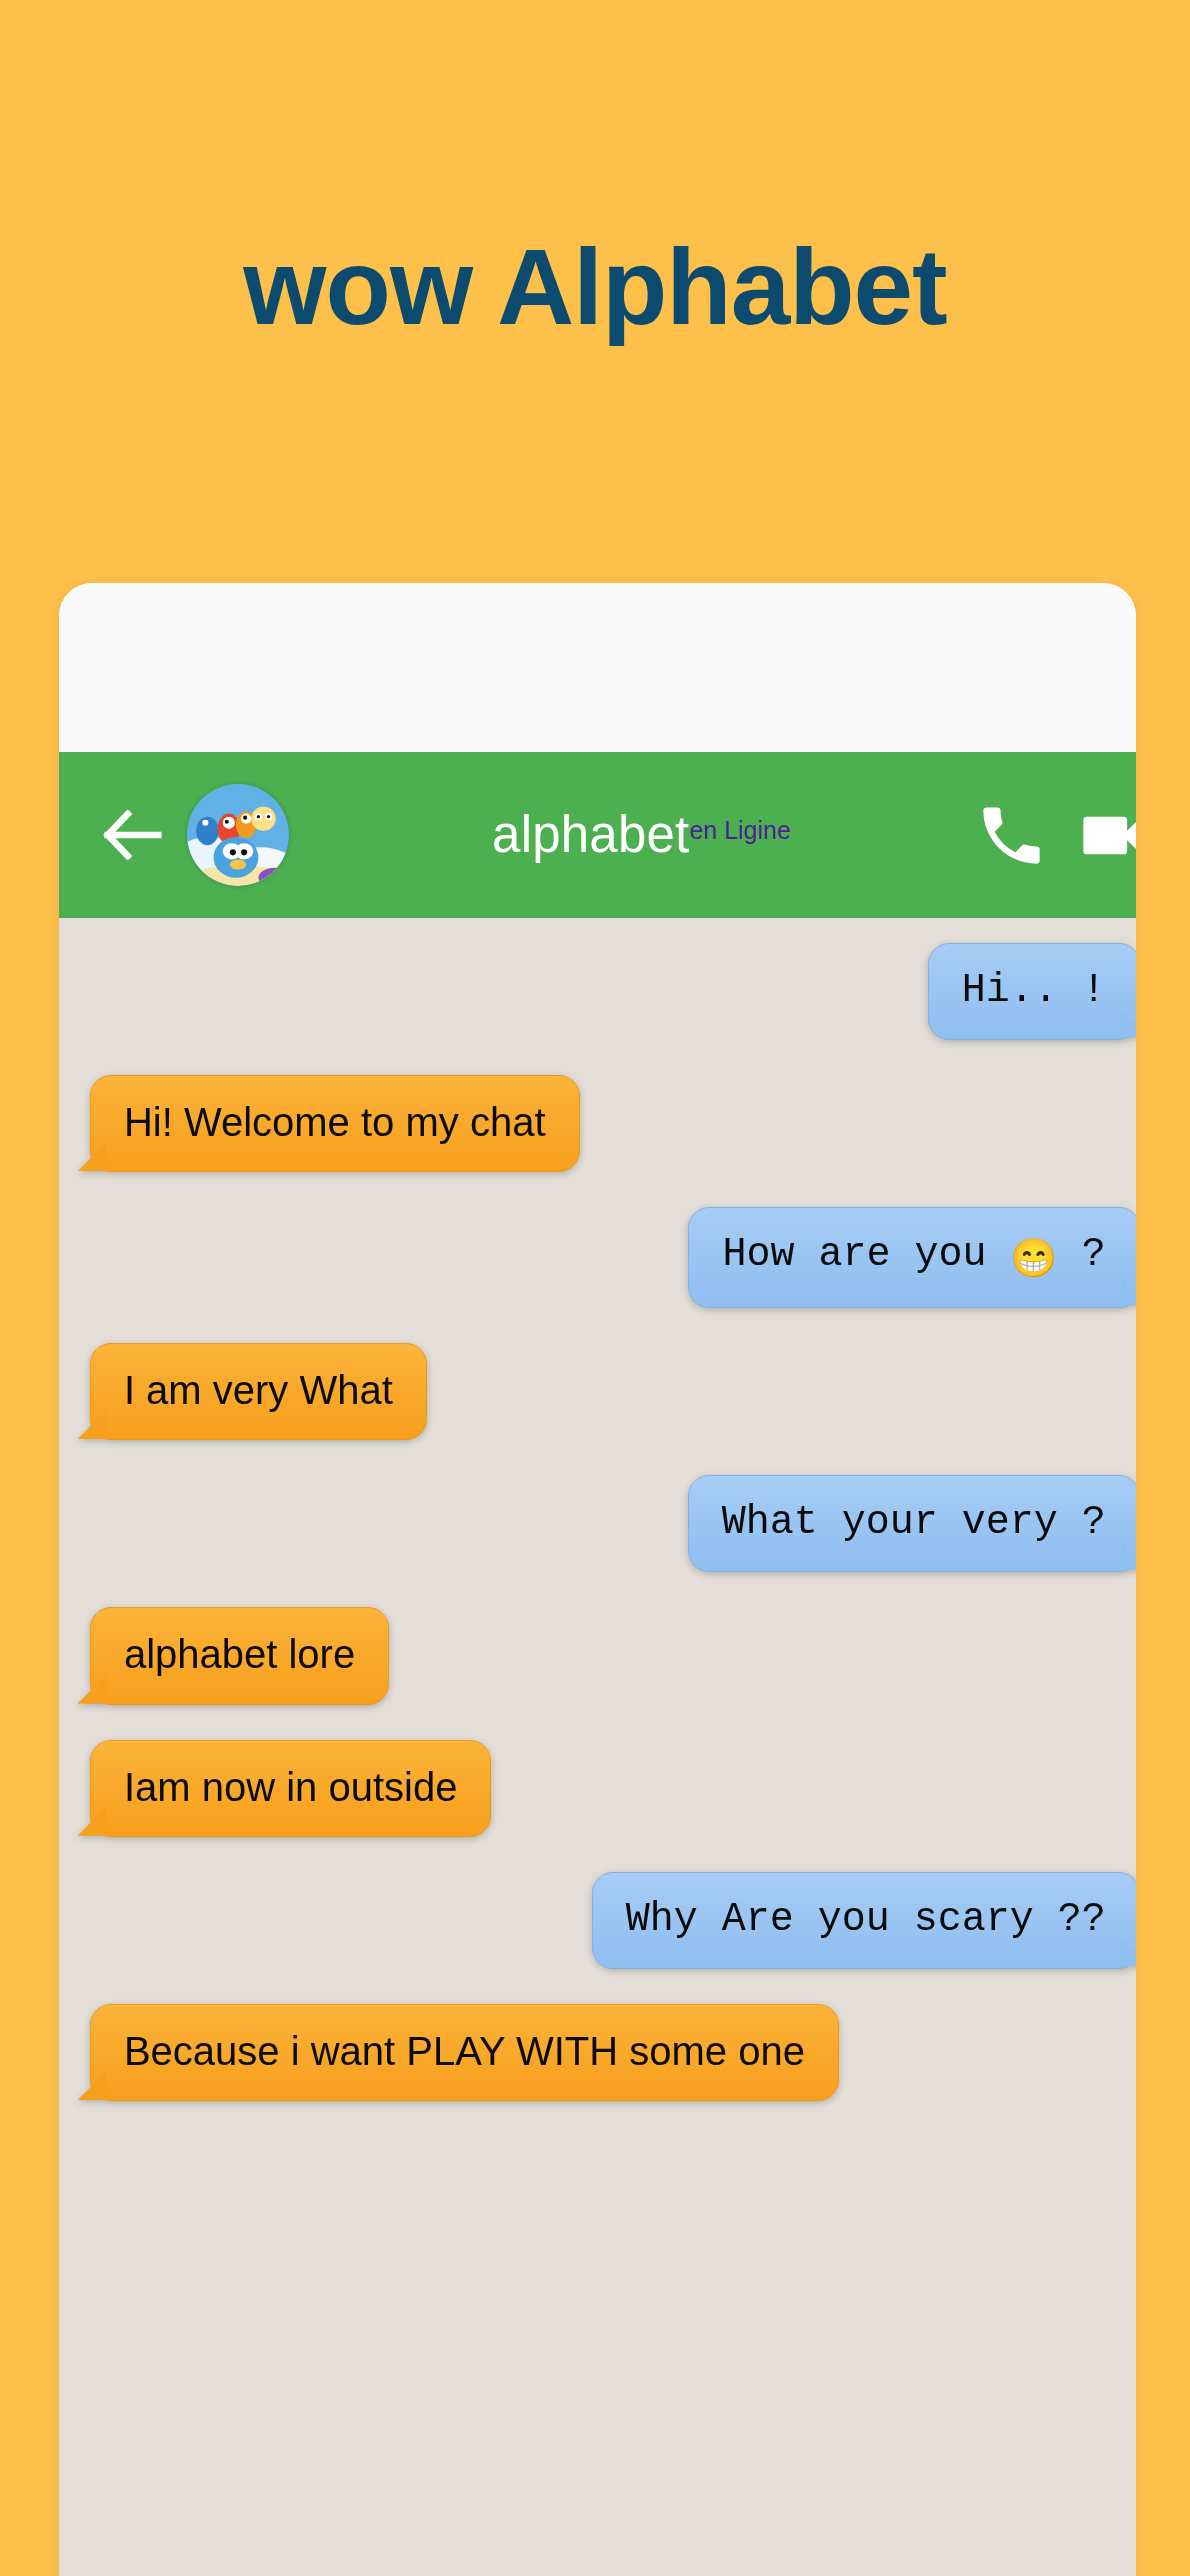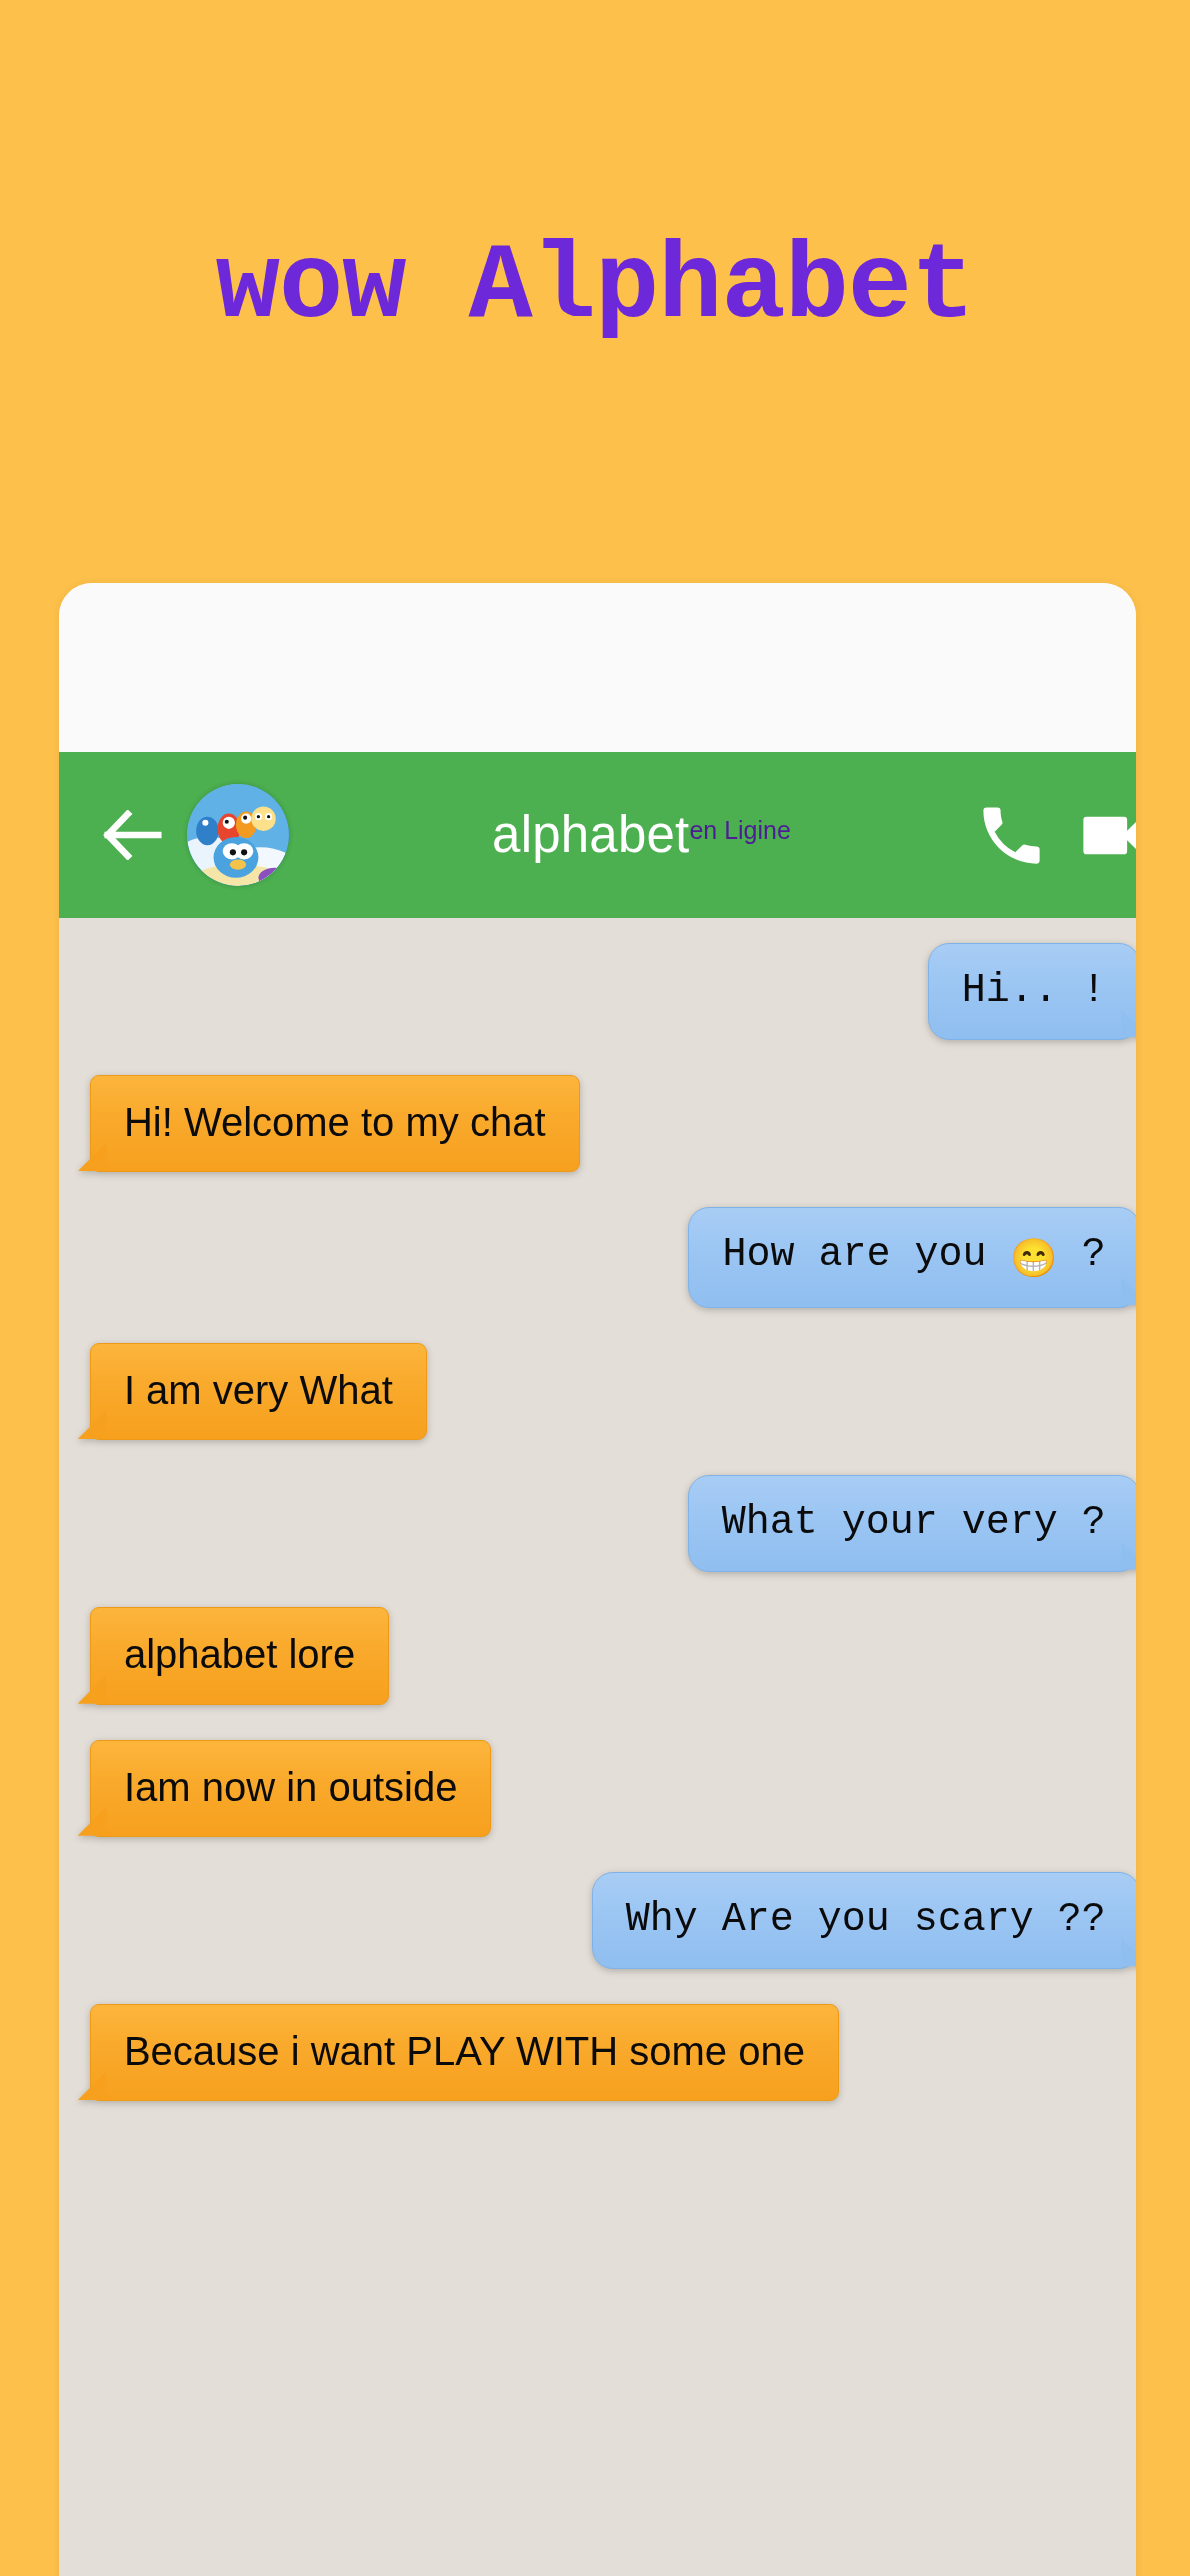--- a/index.html
+++ b/index.html
@@ -25,25 +25,25 @@
     width: 1190px;
     height: 575px;
     display: flex;
     align-items: center;
     justify-content: center;
   }
 
   .hero-title {
     font-size: 107px;
     font-weight: 700;
-    color: #6d28d9;
+    color: #0c4a6e;
     letter-spacing: -1px;
     line-height: 1;
     white-space: nowrap;
-    font-family: Liberation Mono, monospace;
+    font-family: Liberation Sans, sans-serif;
   }
 
   
   .phone-card {
     position: absolute;
     left: 59px;
     top: 583px;
     width: 1077px;
     height: 2032px;
     background: #FAFAFA;
@@ -176,21 +176,21 @@
     bottom: 1.9px;
     width: 29px;
     height: 27px;
     background: #8FBEF0;
     clip-path: polygon(0 0, 100% 100%, 0 100%);
   }
 
   .bubble.in {
     background: linear-gradient(180deg, #FCB53C 0%, #F9A92B 45%, #F7A01E 100%);
     border: 1.9px solid #EE9A15;
-    border-radius: 9px;
+    border-radius: 21px;
     margin-left: 1.9px;
   }
   .bubble.in::after {
     content: "";
     position: absolute;
     left: -13.4px;
     bottom: 0px;
     width: 29px;
     height: 29px;
     background: #F7A01E;

